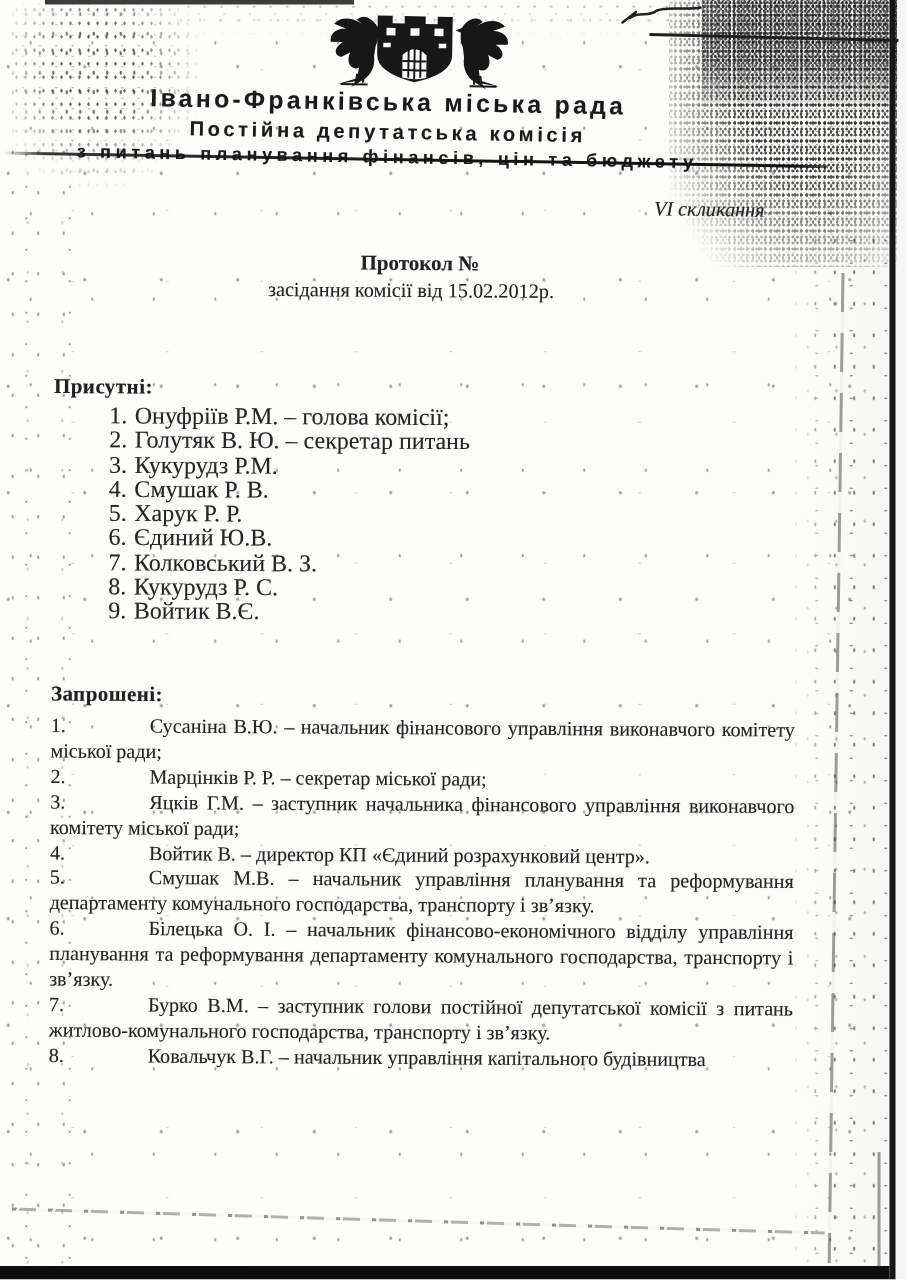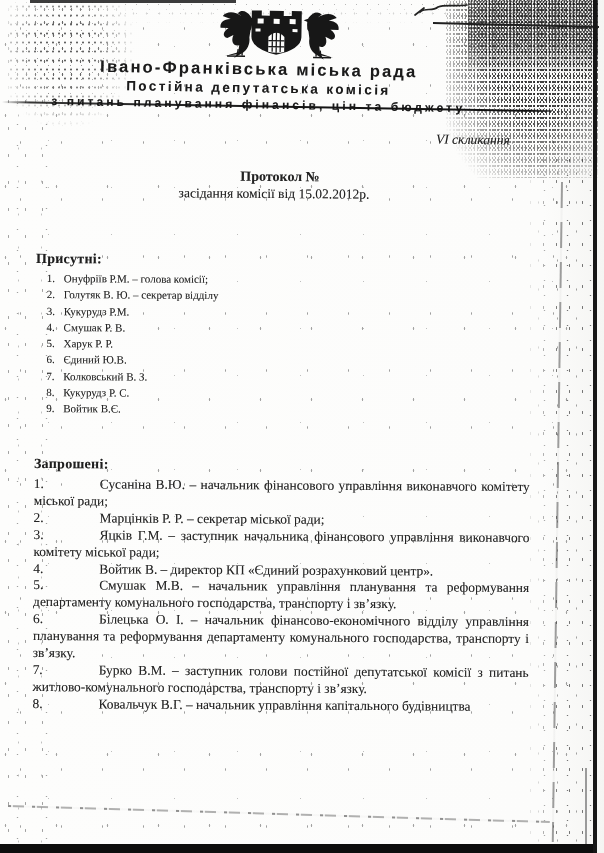--- a/index.html
+++ b/index.html
@@ -85,21 +85,21 @@
   .convocation { position:absolute; top:132px; left:436px; font-style:italic; font-size:13.5px; color:#232323;
     transform:rotate(0.8deg); }
   .doc-title { position:absolute; top:169px; left:0; width:560px; text-align:center; font-weight:bold; font-size:14px;
     transform:rotate(0.4deg); color:#232323; }
   .doc-subtitle { position:absolute; top:186px; left:0; width:548px; text-align:center; font-size:13.5px;
     transform:rotate(0.4deg); color:#232323; }
 
   
   .present { position:absolute; top:251px; left:36px; transform:rotate(0.3deg); transform-origin:left top; }
   .sec-heading { font-weight:bold; font-size:14px; letter-spacing:.3px; color:#1f1f1f; }
-  .present ul { list-style:none; margin:3px 0 0 11px; font-size:11px; line-height:16.3px; }
+  .present ul { list-style:none; margin:3px 0 0 37px; font-size:16px; line-height:16.3px; }
   .pnum { display:inline-block; min-width:17px; }
 
   
   .invited { position:absolute; top:456px; left:34px; width:496px; transform:rotate(0.35deg); transform-origin:left top; }
   .invited .sec-heading { margin-bottom:4px; }
   .inv { text-align:justify; font-size:13.4px; line-height:16.9px; color:#242424; }
   .inum { display:inline-block; width:66px; }
 </style>
 </head>
 <body>
@@ -145,21 +145,21 @@
   <div class="header-underline"></div>
 
   <div class="convocation txt">VI скликання</div>
   <div class="doc-title txt">Протокол №</div>
   <div class="doc-subtitle txt">засідання комісії від 15.02.2012р.</div>
 
   <div class="present">
     <div class="sec-heading txt">Присутні:</div>
     <ul>
       <li class="txt"><span class="pnum">1.</span><span>Онуфріїв Р.М. – голова комісії;</span></li>
-      <li class="txt"><span class="pnum">2.</span><span>Голутяк В. Ю. – секретар відділу</span></li>
+      <li class="txt"><span class="pnum">2.</span><span>Голутяк В. Ю. – секретар питань</span></li>
       <li class="txt"><span class="pnum">3.</span><span>Кукурудз Р.М.</span></li>
       <li class="txt"><span class="pnum">4.</span><span>Смушак Р. В.</span></li>
       <li class="txt"><span class="pnum">5.</span><span>Харук Р. Р.</span></li>
       <li class="txt"><span class="pnum">6.</span><span>Єдиний Ю.В.</span></li>
       <li class="txt"><span class="pnum">7.</span><span>Колковський В. З.</span></li>
       <li class="txt"><span class="pnum">8.</span><span>Кукурудз Р. С.</span></li>
       <li class="txt"><span class="pnum">9.</span><span>Войтик В.Є.</span></li>
     </ul>
   </div>
 

